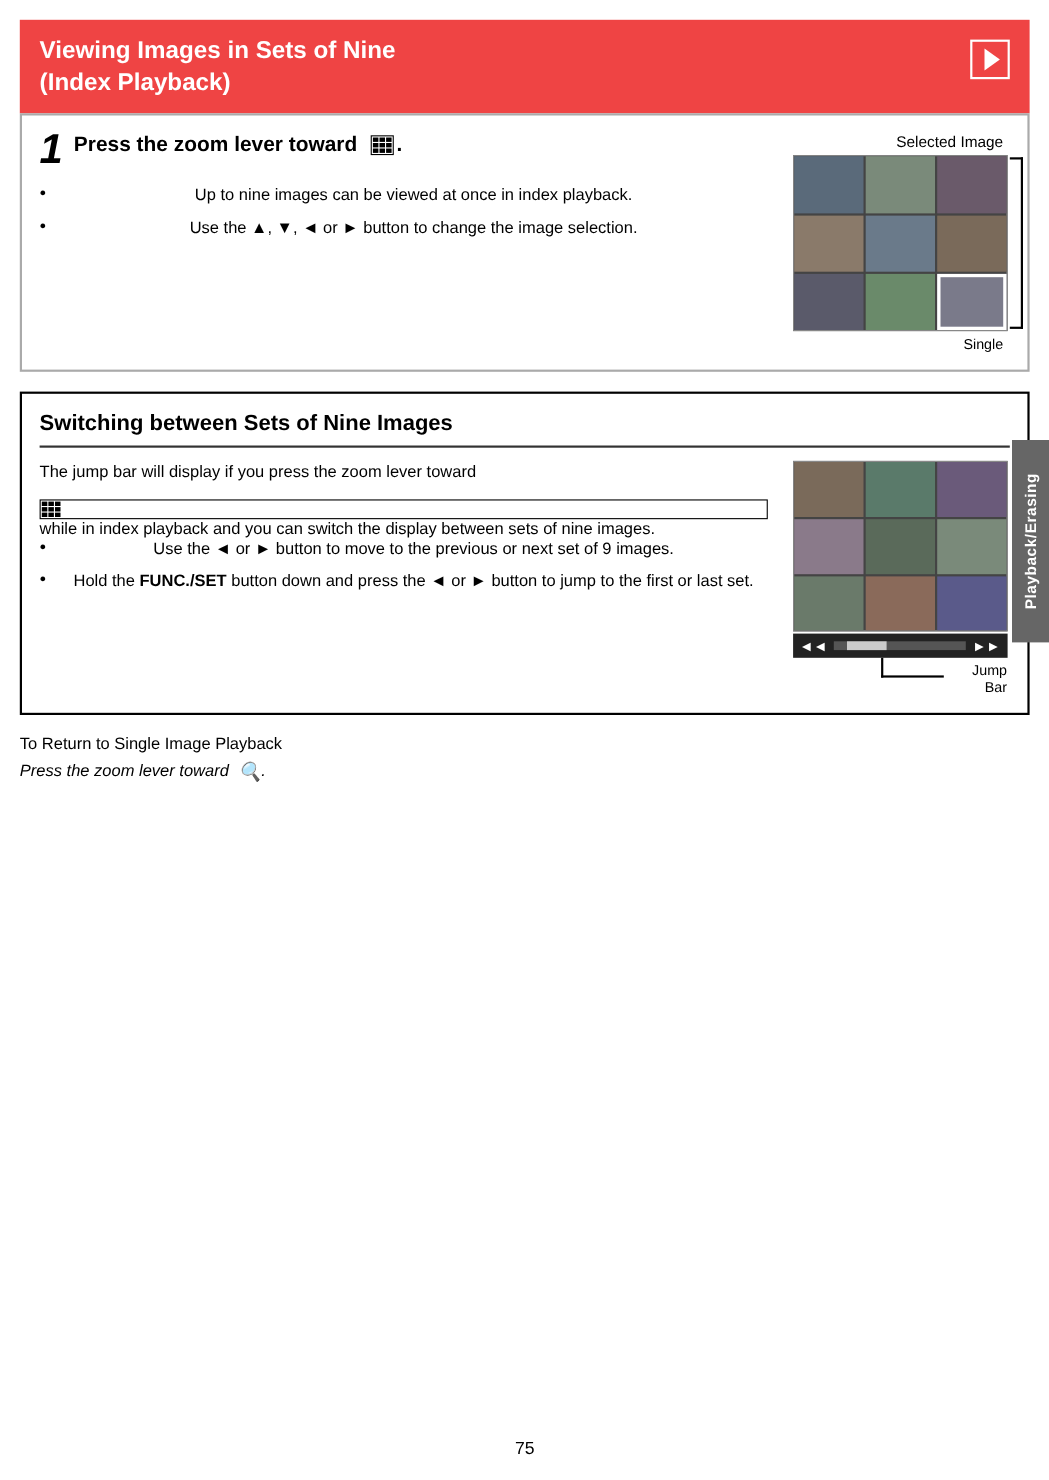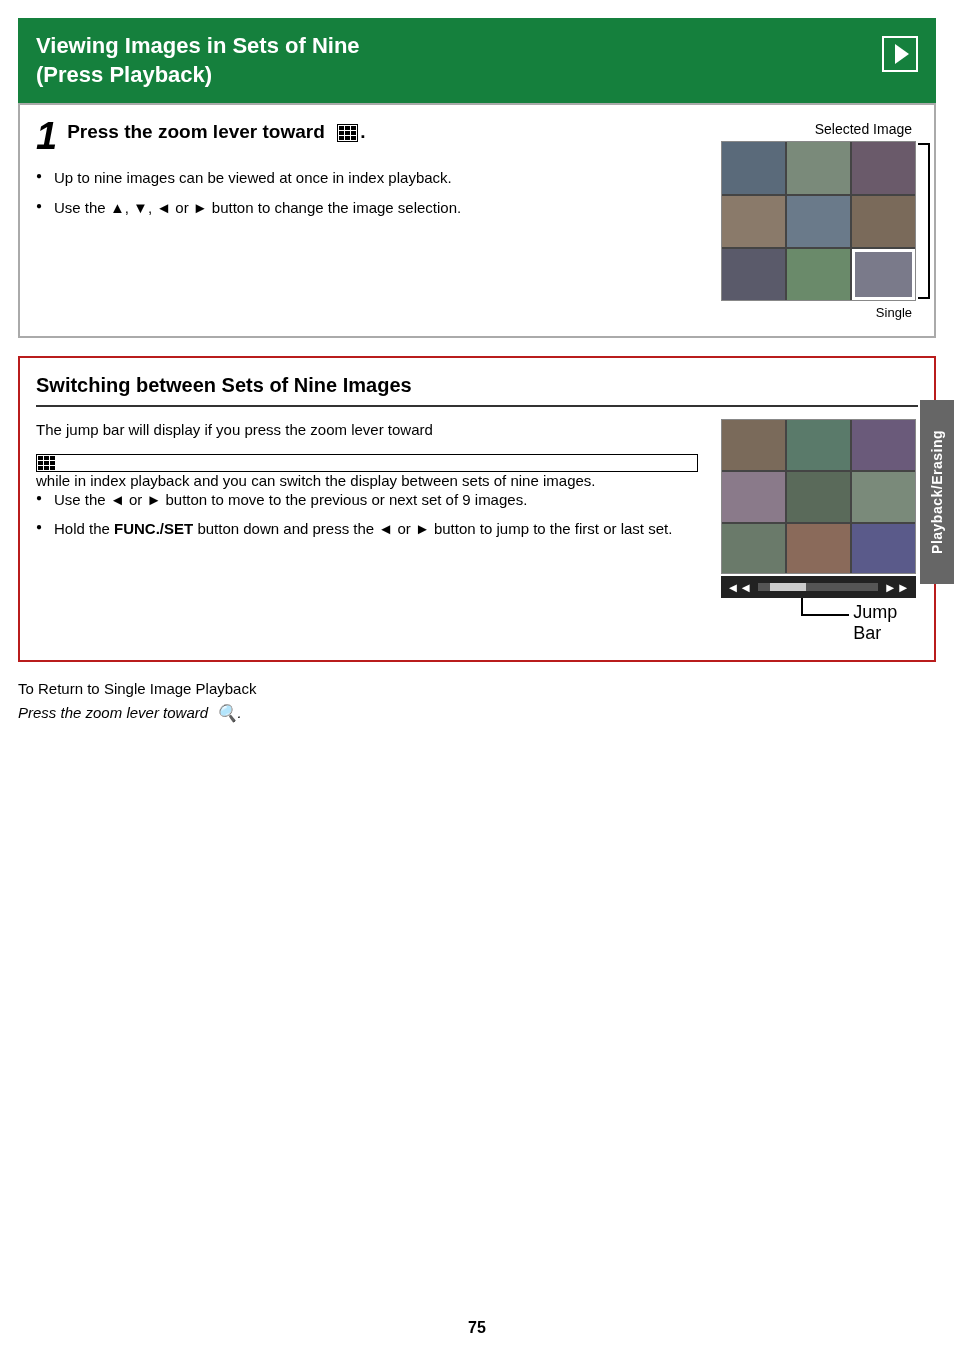--- a/index.html
+++ b/index.html
@@ -8,21 +8,21 @@
       min-height: 1345px;
       background: #fff;
       font-family: Arial, Helvetica, sans-serif;
       font-size: 15px;
       color: #000;
       position: relative;
     }
 
     
     .header-section {
-      background: #15803d;
+      background: #ef4444;
       color: #fff;
       padding: 14px 18px 14px 18px;
       display: flex;
       align-items: flex-start;
       justify-content: space-between;
       margin: 18px 18px 0 18px;
     }
     .header-title {
       font-size: 22px;
       font-weight: bold;
@@ -77,20 +77,21 @@
     }
     .step-title {
       font-size: 19px;
       font-weight: bold;
       margin-bottom: 12px;
       overflow: hidden;
     }
     .bullet-list {
       list-style: none;
       padding: 0;
+      text-align: center;
     }
     .bullet-list li {
       position: relative;
       padding-left: 18px;
       margin-bottom: 8px;
       line-height: 1.45;
     }
     .bullet-list li::before {
       content: '●';
       position: absolute;
@@ -131,21 +132,21 @@
     .grid-cell-8 { background: #7a7a8a; border: 3px solid #fff; }
     .movie-label {
       font-size: 13px;
       margin-top: 4px;
       align-self: flex-end;
       margin-right: 6px;
     }
 
     
     .section2 {
-      border: 2px solid #b91c1c;
+      border: 2px solid #000000;
       margin: 18px 18px 18px 18px;
       padding: 16px;
     }
     .section2-title {
       font-size: 20px;
       font-weight: bold;
       border-bottom: 2px solid #333;
       padding-bottom: 8px;
       margin-bottom: 12px;
     }
@@ -244,25 +245,25 @@
       font-size: 14px;
       font-weight: bold;
       transform: rotate(180deg);
       white-space: nowrap;
       letter-spacing: 0.5px;
     }
 
     
     .page-number {
       position: absolute;
-      bottom: 8px;
+      bottom: 18px;
       left: 50%;
       transform: translateX(-50%);
       font-size: 16px;
-      font-weight: bold;
+      font-weight: normal;
     }
 
     
     .g2-0 { background: #7a6a5a; }
     .g2-1 { background: #5a7a6a; }
     .g2-2 { background: #6a5a7a; }
     .g2-3 { background: #8a7a8a; }
     .g2-4 { background: #5a6a5a; }
     .g2-5 { background: #7a8a7a; }
     .g2-6 { background: #6a7a6a; }
@@ -292,21 +293,21 @@
       vertical-align: middle;
       font-size: 16px;
     }
   </style>
 </head>
 <body>
 
 <div class="header-section">
   <div class="header-title">
     <span>Viewing Images in Sets of Nine</span><br>
-    <span>(Press Playback)</span>
+    <span>(Index Playback)</span>
   </div>
   <div class="header-icon-box">
     <div class="play-icon"></div>
   </div>
 </div>
 
 <div class="section1">
   <div class="section1-left">
     <div class="step-title">
       <span class="step-number">1</span>
@@ -398,21 +399,21 @@
       <div class="jump-bar-container">
         <span class="jump-bar-arrow">◄◄</span>
         <div class="jump-bar-track">
           <div class="jump-bar-thumb"></div>
         </div>
         <span class="jump-bar-arrow">►►</span>
       </div>
 
       <div style="display:flex; align-items:flex-start; width:195px; position:relative;">
         <div style="border-left:2px solid #000; border-bottom:2px solid #000; width:60px; height:18px; margin-left:80px;"></div>
-        <span class="jump-bar-label" style="margin-left:4px; font-size:18px;">Jump Bar</span>
+        <span class="jump-bar-label" style="margin-left:4px; font-size:13px;text-align:right;">Jump Bar</span>
       </div>
     </div>
   </div>
 </div>
 
 <div class="return-section">
   <div class="return-title">To Return to Single Image Playback</div>
   <div class="return-text">
     <span>Press the zoom lever toward</span>
     <span class="magnify-icon" style="font-size:17px; margin-left:4px;">🔍</span>.

